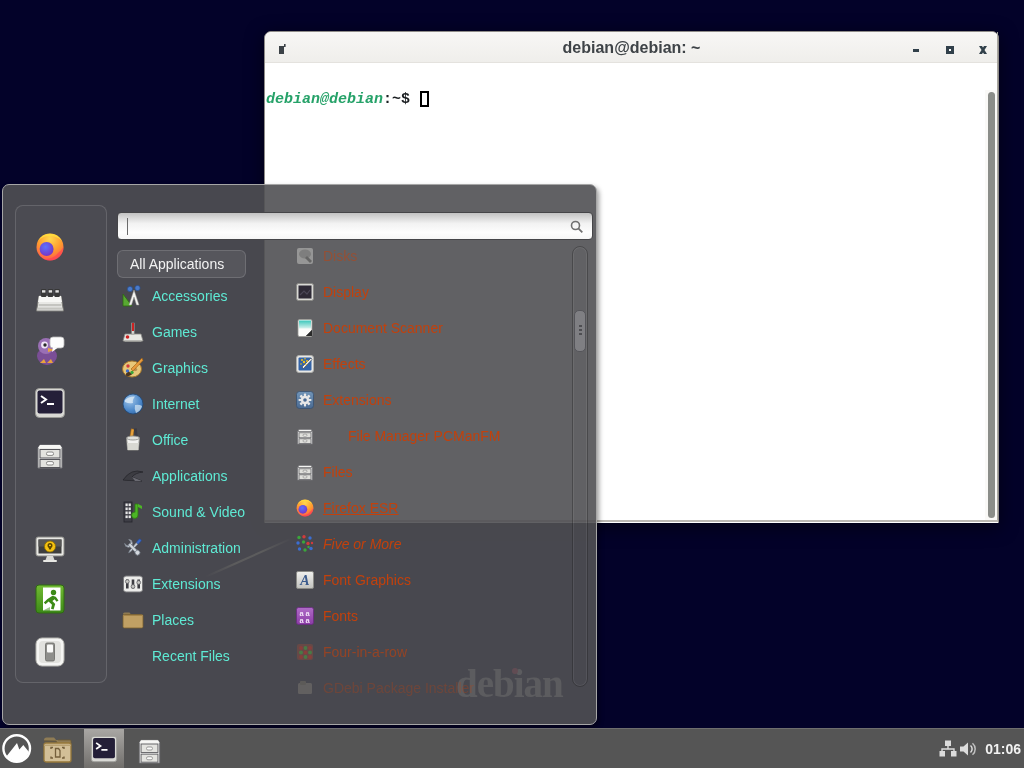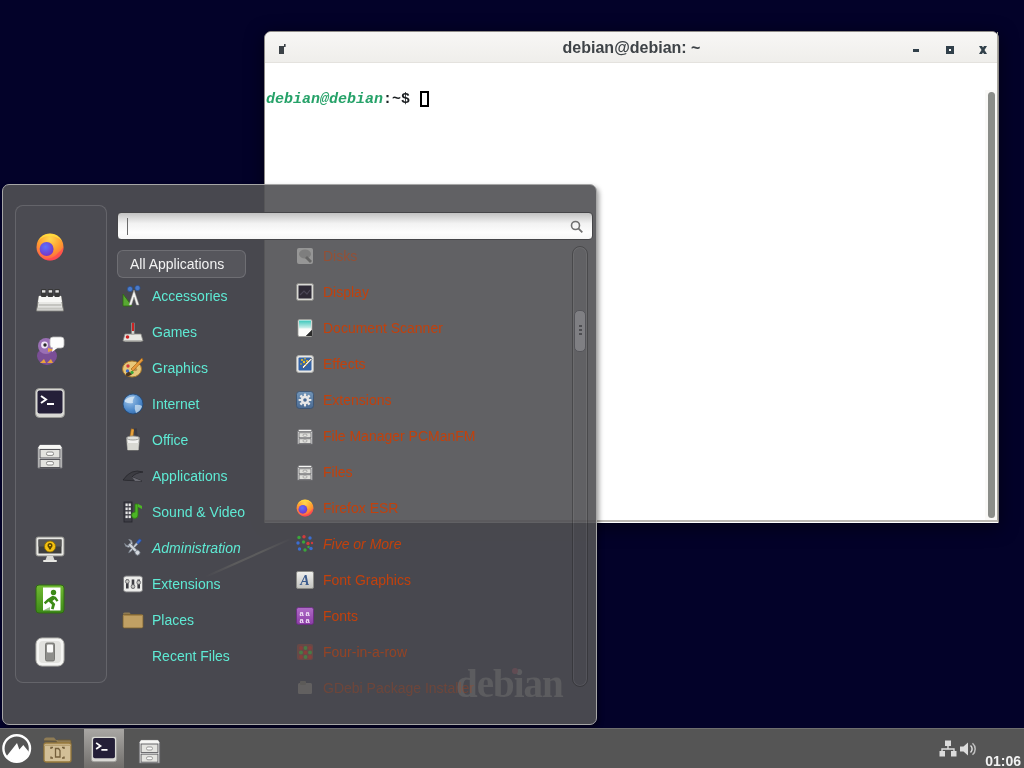--- a/index.html
+++ b/index.html
@@ -57,21 +57,21 @@
     border:1px solid rgba(30,30,30,0.35); border-radius:8px; box-shadow:inset 0 0 0 1px rgba(255,255,255,0.07); }
   #menu-sb-thumb { position:absolute; left:571px; top:125px; width:12px; height:42px;
     background:#7f7f83; border:1px solid #55555a; border-radius:5px; }
   #menu-sb-thumb .grip { position:absolute; left:4px; width:3px; height:2px; background:#4e4e52; }
 
   
   #taskbar { position:absolute; left:0; top:728px; width:1024px; height:40px;
     background:#555555; border-top:1px solid #6e6e6e; }
   #taskbtn { position:absolute; left:84px; top:0px; width:40px; height:40px;
     background:linear-gradient(#a9a7a4, #6f6d6a); }
-  #clock { position:absolute; right:3px; top:12px; font-size:14px; font-weight:bold; color:#f2f2f2;margin-top:12px; }
+  #clock { position:absolute; right:3px; top:12px; font-size:14px; font-weight:bold; color:#f2f2f2; }
 </style>
 </head>
 <body>
 
 <div id="wp-line"></div>
 <div id="wp-debian">debian</div>
 <div id="wp-idot"></div>
 
 <div id="term">
   <div id="term-title">
@@ -282,21 +282,21 @@
     <path d="M2,8 L22,8 L22,7 L2,7 Z" fill="#a5854a"></path>
   </svg>
 
   <div class="cat" style="top:101px;">Accessories</div>
   <div class="cat" style="top:137px;">Games</div>
   <div class="cat" style="top:173px;">Graphics</div>
   <div class="cat" style="top:209px;">Internet</div>
   <div class="cat" style="top:245px;">Office</div>
   <div class="cat" style="top:281px;">Applications</div>
   <div class="cat" style="top:317px;">Sound &amp; Video</div>
-  <div class="cat" style="top:353px;font-style:italic;">Administration</div>
+  <div class="cat" style="top:353px;">Administration</div>
   <div class="cat" style="top:389px;">Extensions</div>
   <div class="cat" style="top:425px;">Places</div>
   <div class="cat" style="top:461px;">Recent Files</div>
 
   <svg class="aicon dim5" style="top:61px;" viewBox="0 0 20 20">
     <rect x="2" y="2" width="16" height="16" rx="2" fill="#c8c8c4"></rect>
     <ellipse cx="10" cy="8" rx="6" ry="4.5" fill="#9a9a96"></ellipse>
     <path d="M12,10 L17,15 L15,17 L10,12 Z" fill="#6a6a66"></path>
   </svg>
   <svg class="aicon" style="top:97px;" viewBox="0 0 20 20">
@@ -421,23 +421,23 @@
   <svg class="aicon dim3" style="top:493px;" viewBox="0 0 20 20">
     <rect x="3" y="5" width="14" height="11" rx="1.5" fill="#a09a8a"></rect>
     <rect x="5" y="3" width="6" height="4" rx="1" fill="#8a856e"></rect>
   </svg>
 
   <div class="app dim5" style="top:61px;">Disks</div>
   <div class="app" style="top:97px;">Display</div>
   <div class="app" style="top:133px;">Document Scanner</div>
   <div class="app" style="top:169px;">Effects</div>
   <div class="app" style="top:205px;">Extensions</div>
-  <div class="app" style="top:241px;">File Manager PCManFM</div>
+  <div class="app" style="top:241px;margin-left:25px;">File Manager PCManFM</div>
   <div class="app" style="top:277px;">Files</div>
-  <div class="app" style="top:313px;">Firefox ESR</div>
+  <div class="app" style="top:313px;text-decoration:underline;">Firefox ESR</div>
   <div class="app" style="top:349px;font-style:italic;">Five or More</div>
   <div class="app" style="top:385px;">Font Graphics</div>
   <div class="app" style="top:421px;">Fonts</div>
   <div class="app dim6" style="top:457px;">Four-in-a-row</div>
   <div class="app dim3" style="top:493px;">GDebi Package Installer</div>
 
   <div id="menu-sb-track"></div>
   <div id="menu-sb-thumb">
       <div class="grip" style="top:14px;"></div>
       <div class="grip" style="top:18px;"></div>

